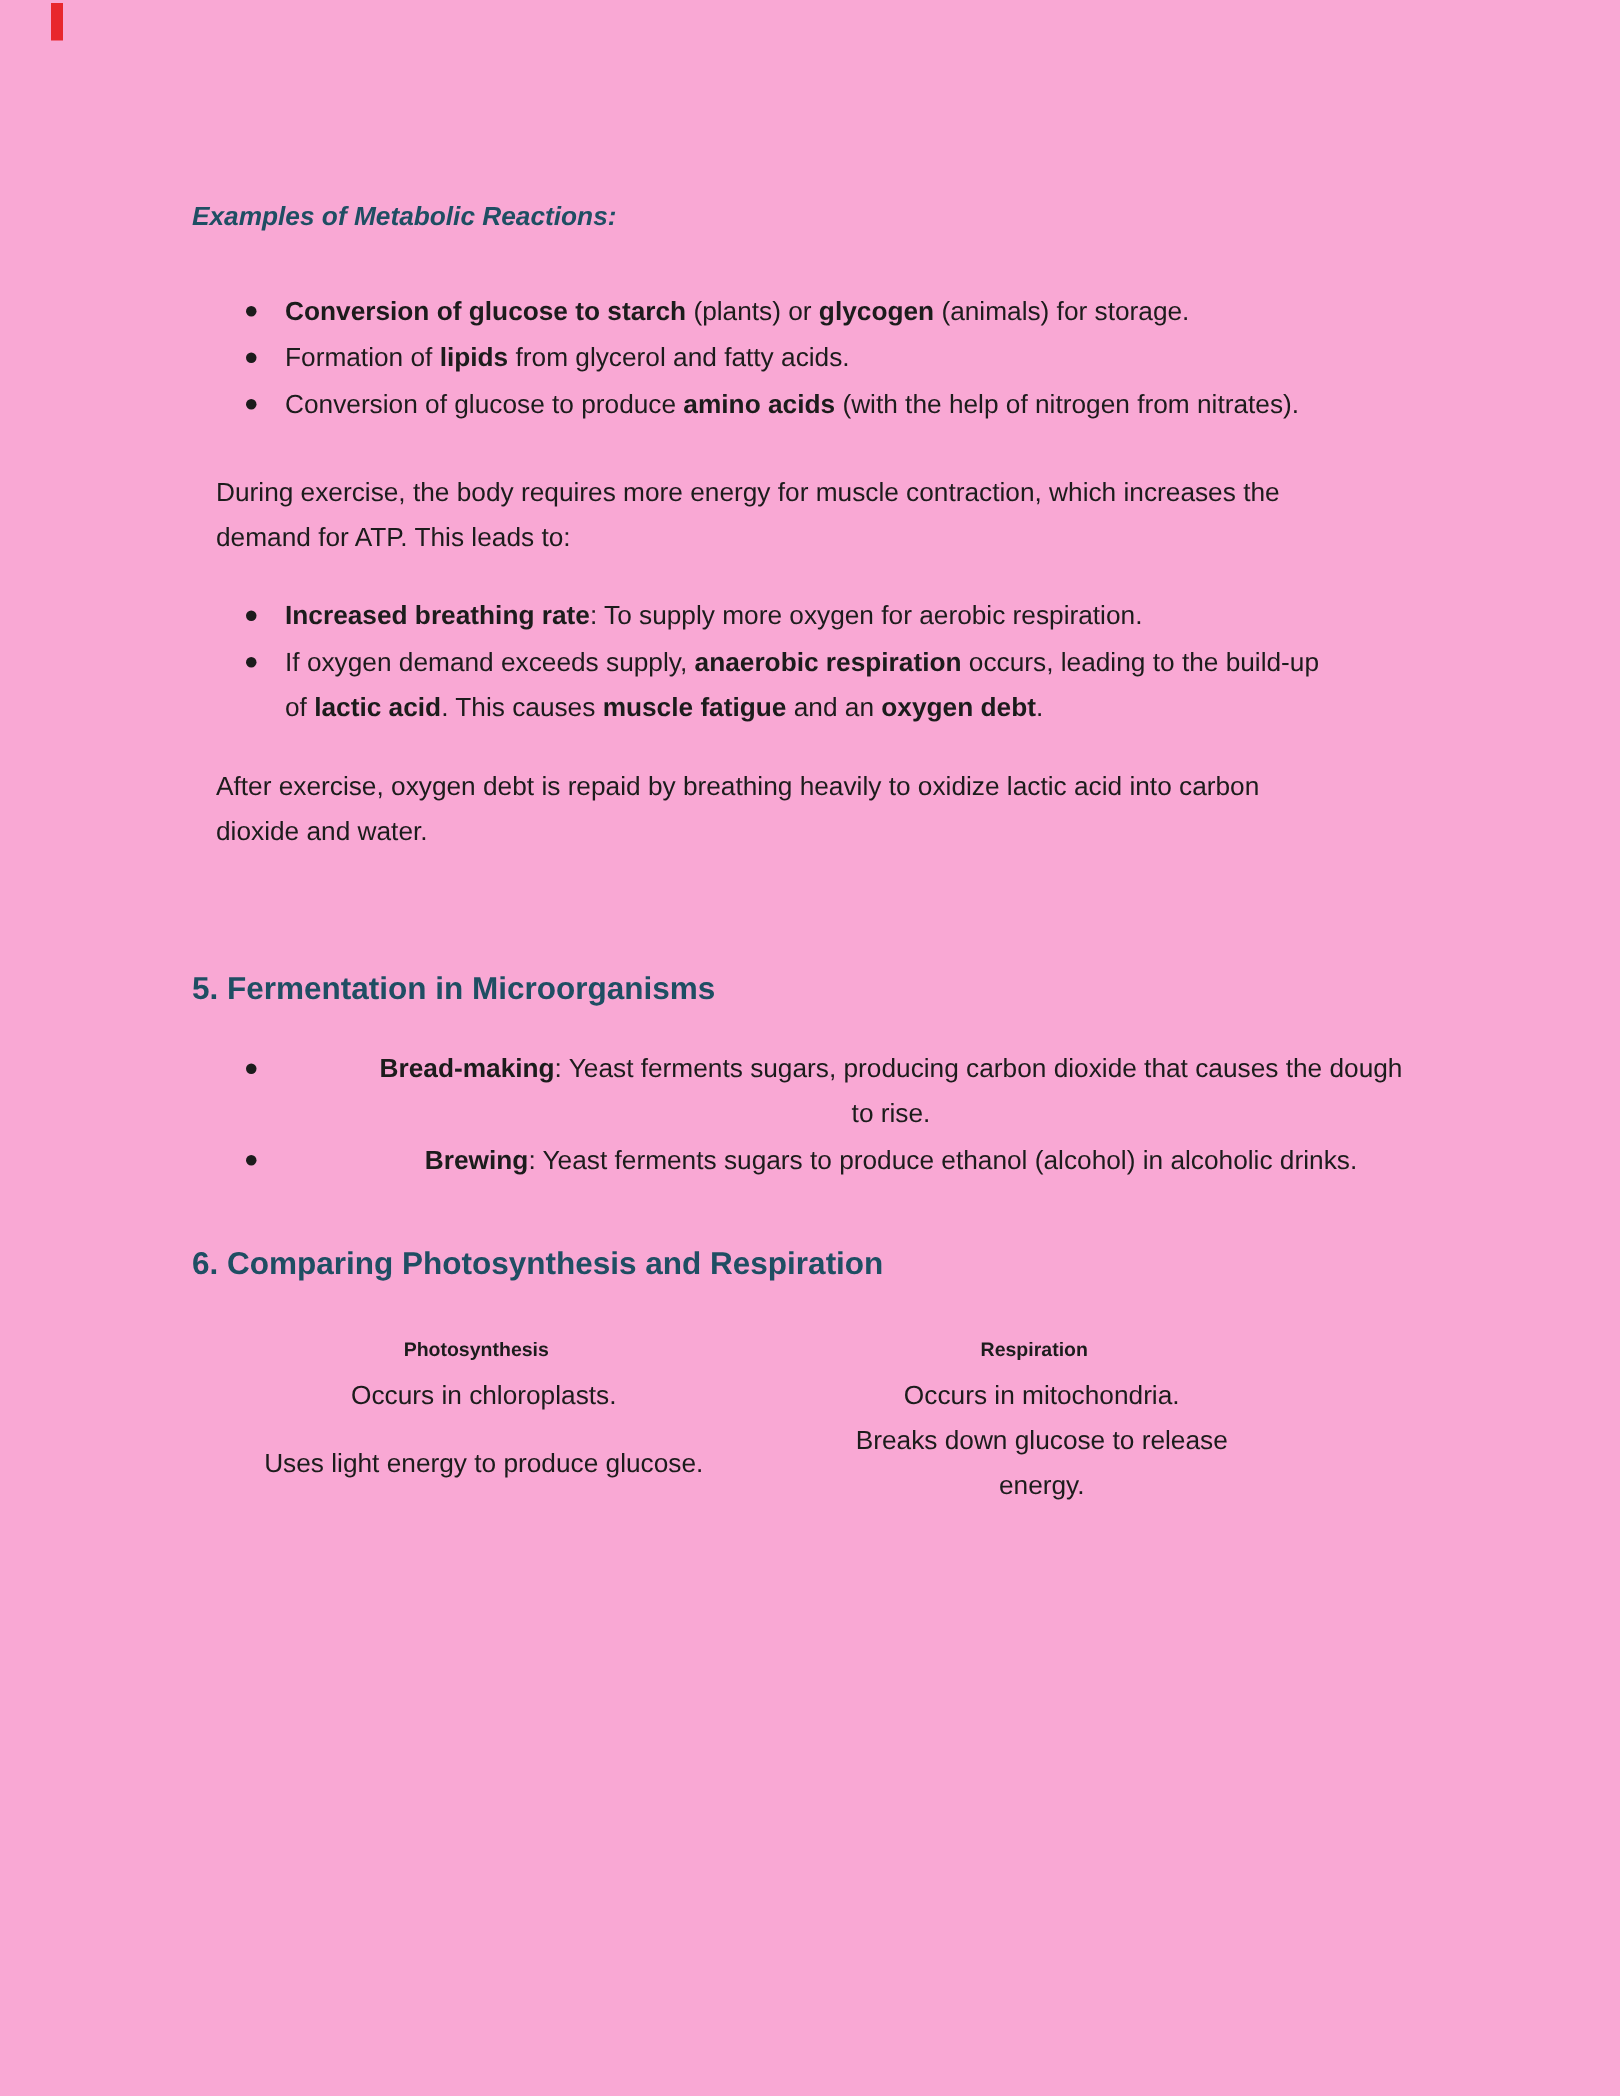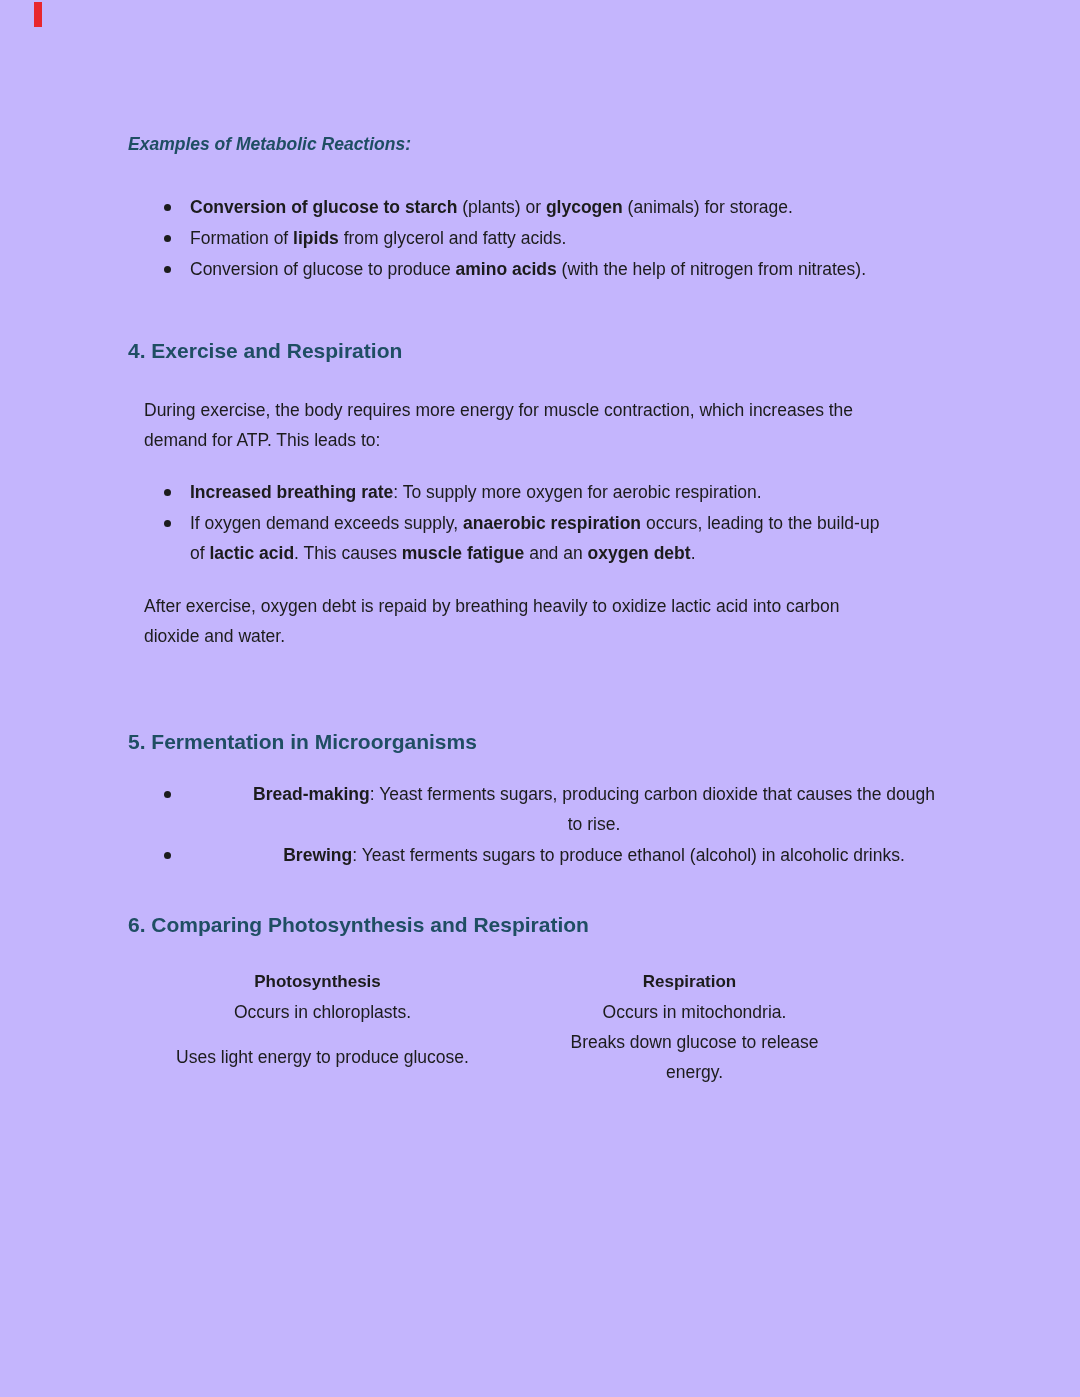--- a/index.html
+++ b/index.html
@@ -1,20 +1,20 @@
 <!DOCTYPE html>
 <html><head>
 <meta charset="utf-8">
 <style>
   html, body { margin: 0; padding: 0; background: #ffffff; }
   .page {
     position: relative;
     width: 1080px;
     height: 1397px;
-    background: #c4b5fd;
+    background: #f9a8d4;
     overflow: hidden;
     font-family: "Liberation Sans", sans-serif;
     color: #1c1c1c;
   }
   .red-mark {
     position: absolute;
     left: 34px;
     top: 2px;
     width: 8px;
     height: 25px;
@@ -78,21 +78,21 @@
   .p-fermentation-intro { margin-top: 30px; }
   .list-fermentation    { margin-top: 22px; text-align: center; }
   .h-comparison         { margin-top: 40px; }
 
   table.comparison {
     margin-top: 27px;
     border-collapse: collapse;
     table-layout: fixed;
   }
   table.comparison th {
-    font-size: 17px;
+    font-size: 13px;
     line-height: 30px;
     font-weight: bold;
     text-align: center;
     padding: 0;
     vertical-align: middle;
   }
   table.comparison td {
     font-size: 17.5px;
     line-height: 30px;
     font-weight: normal;
@@ -119,21 +119,20 @@
       <li>
         <span class="dot"></span>
         <span><span>Formation of </span><b>lipids</b><span> from glycerol and fatty acids.</span></span>
       </li>
       <li>
         <span class="dot"></span>
         <span><span>Conversion of glucose to produce </span><b>amino acids</b><span> (with the help of nitrogen from nitrates).</span></span>
       </li>
     </ul>
 
-    <h2 class="h-exercise">4. Exercise and Respiration</h2>
 
     <p class="p-exercise-intro"><span>During exercise, the body requires more energy for muscle contraction, which increases the</span><br><span>demand for ATP. This leads to:</span></p>
 
     <ul class="list-exercise">
       <li>
         <span class="dot"></span>
         <span><b>Increased breathing rate</b><span>: To supply more oxygen for aerobic respiration.</span></span>
       </li>
       <li>
         <span class="dot"></span>

